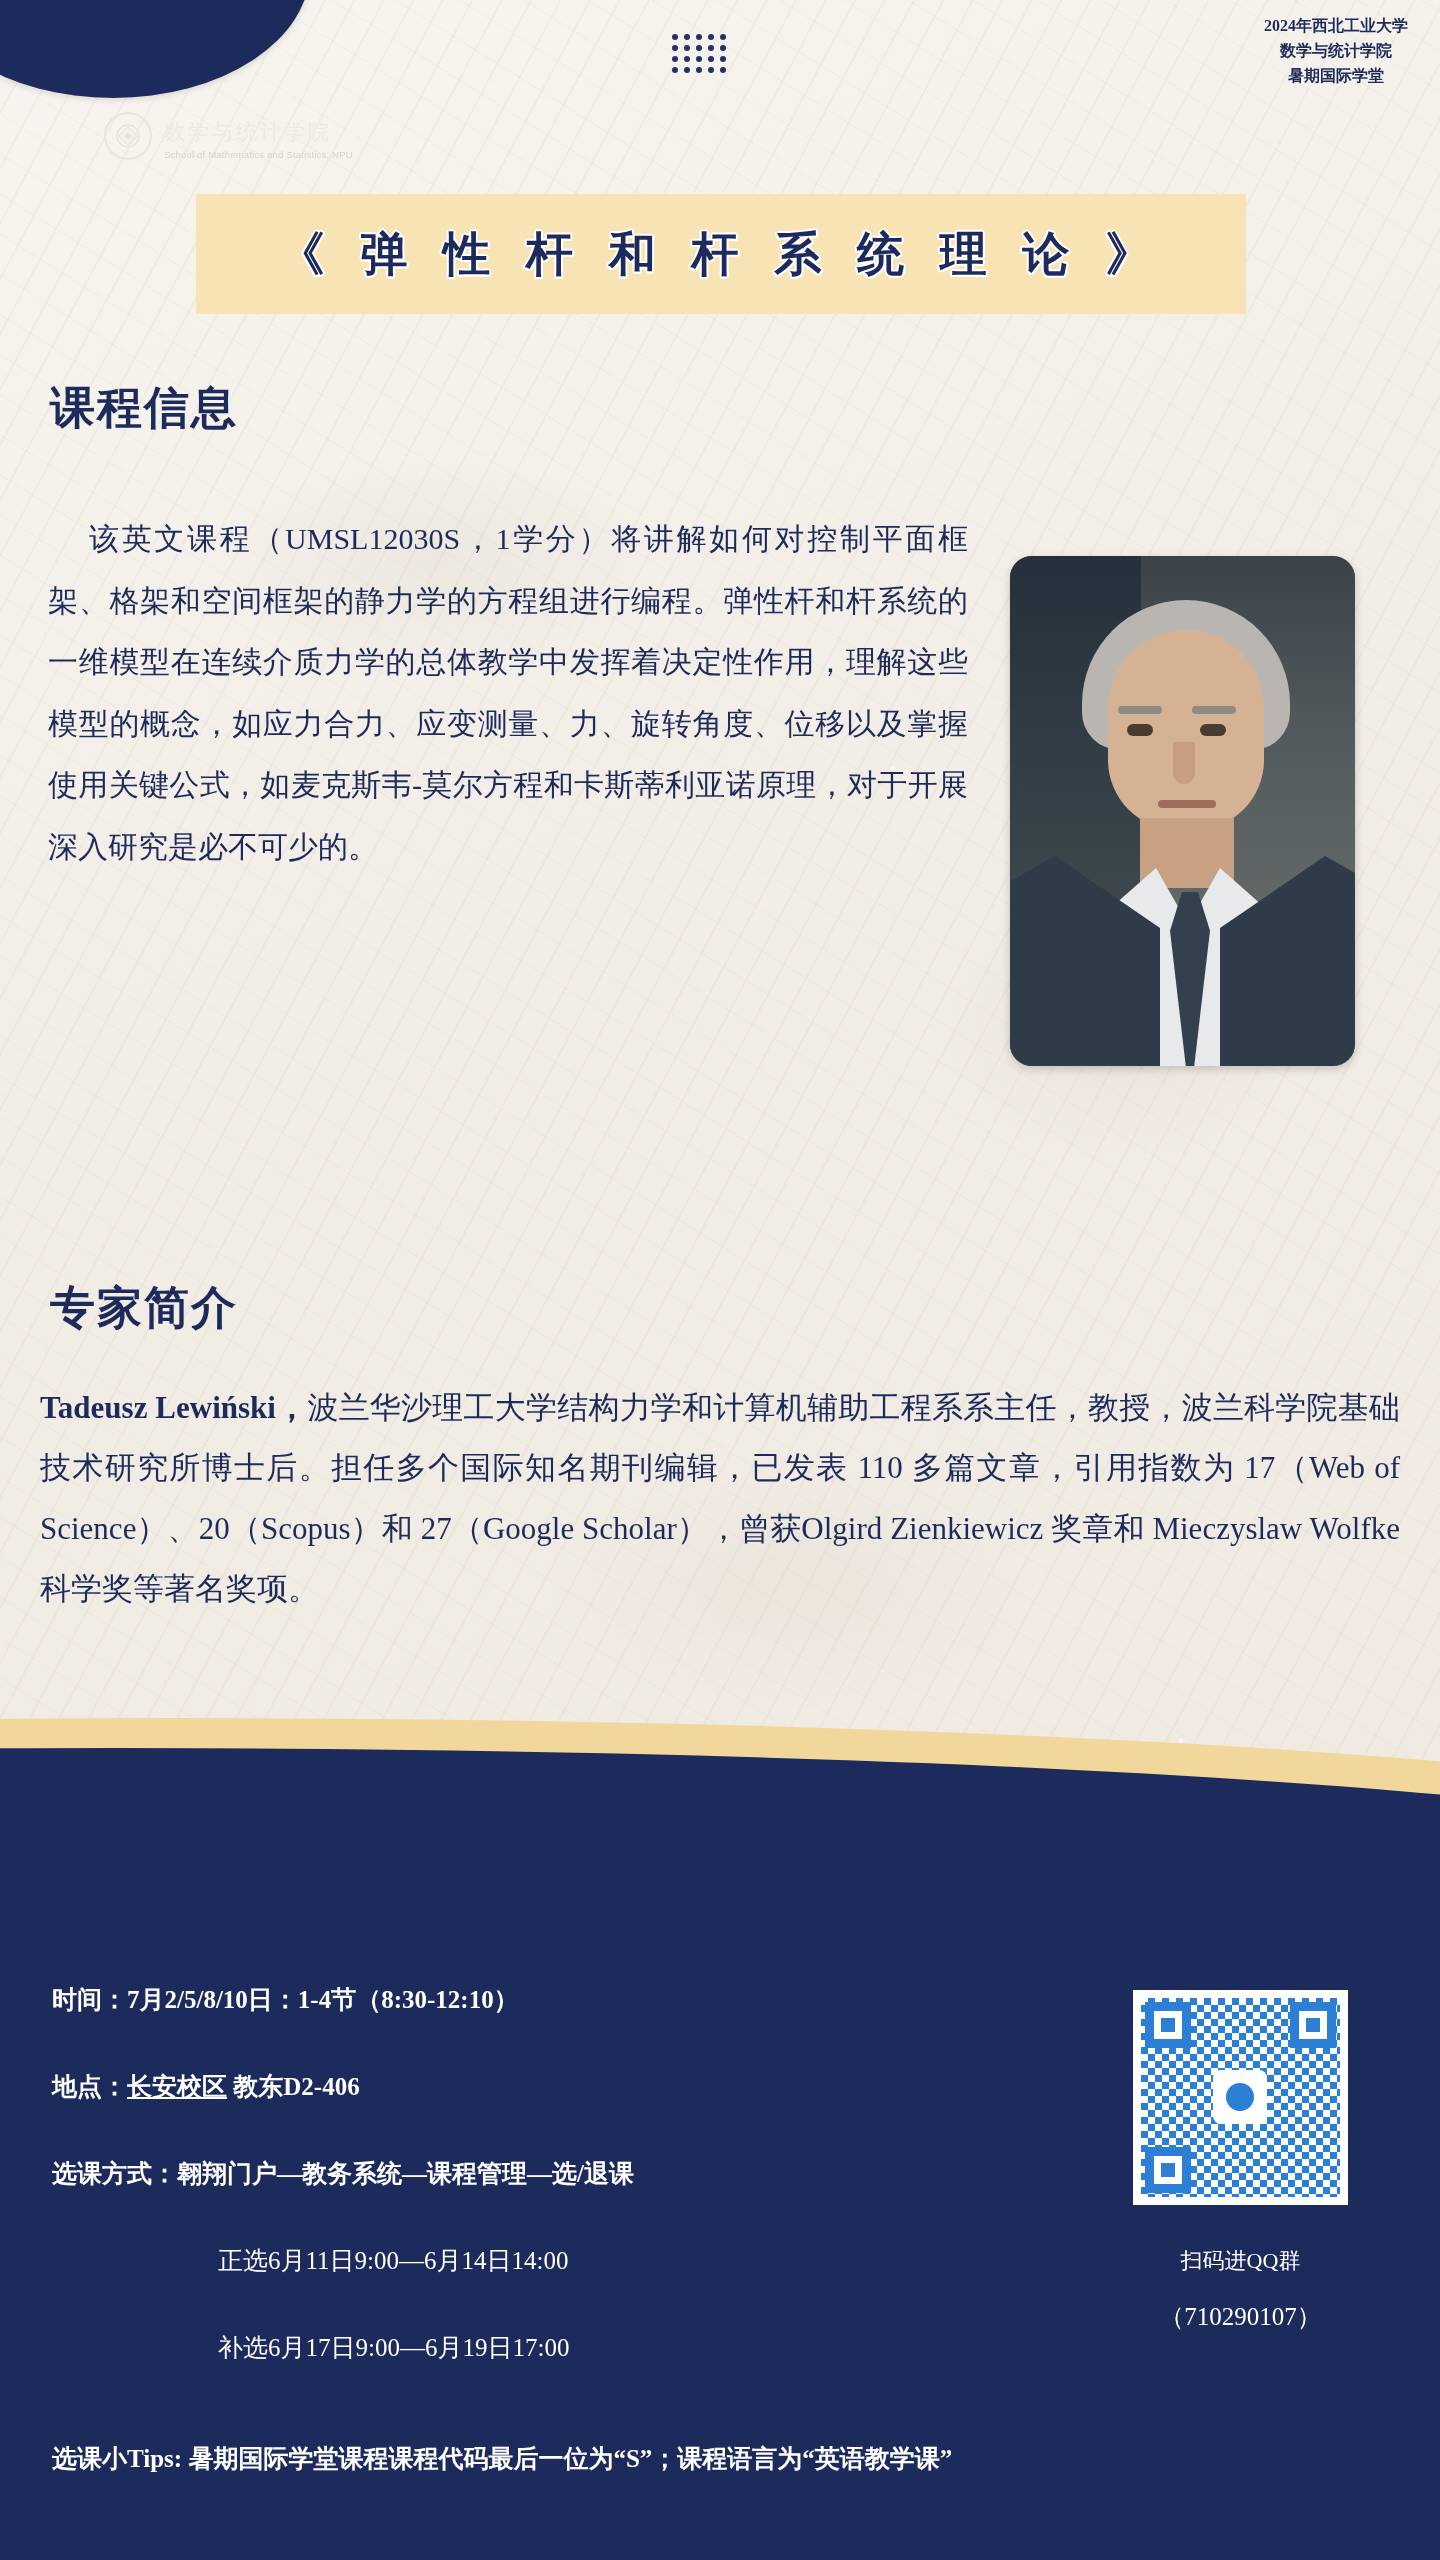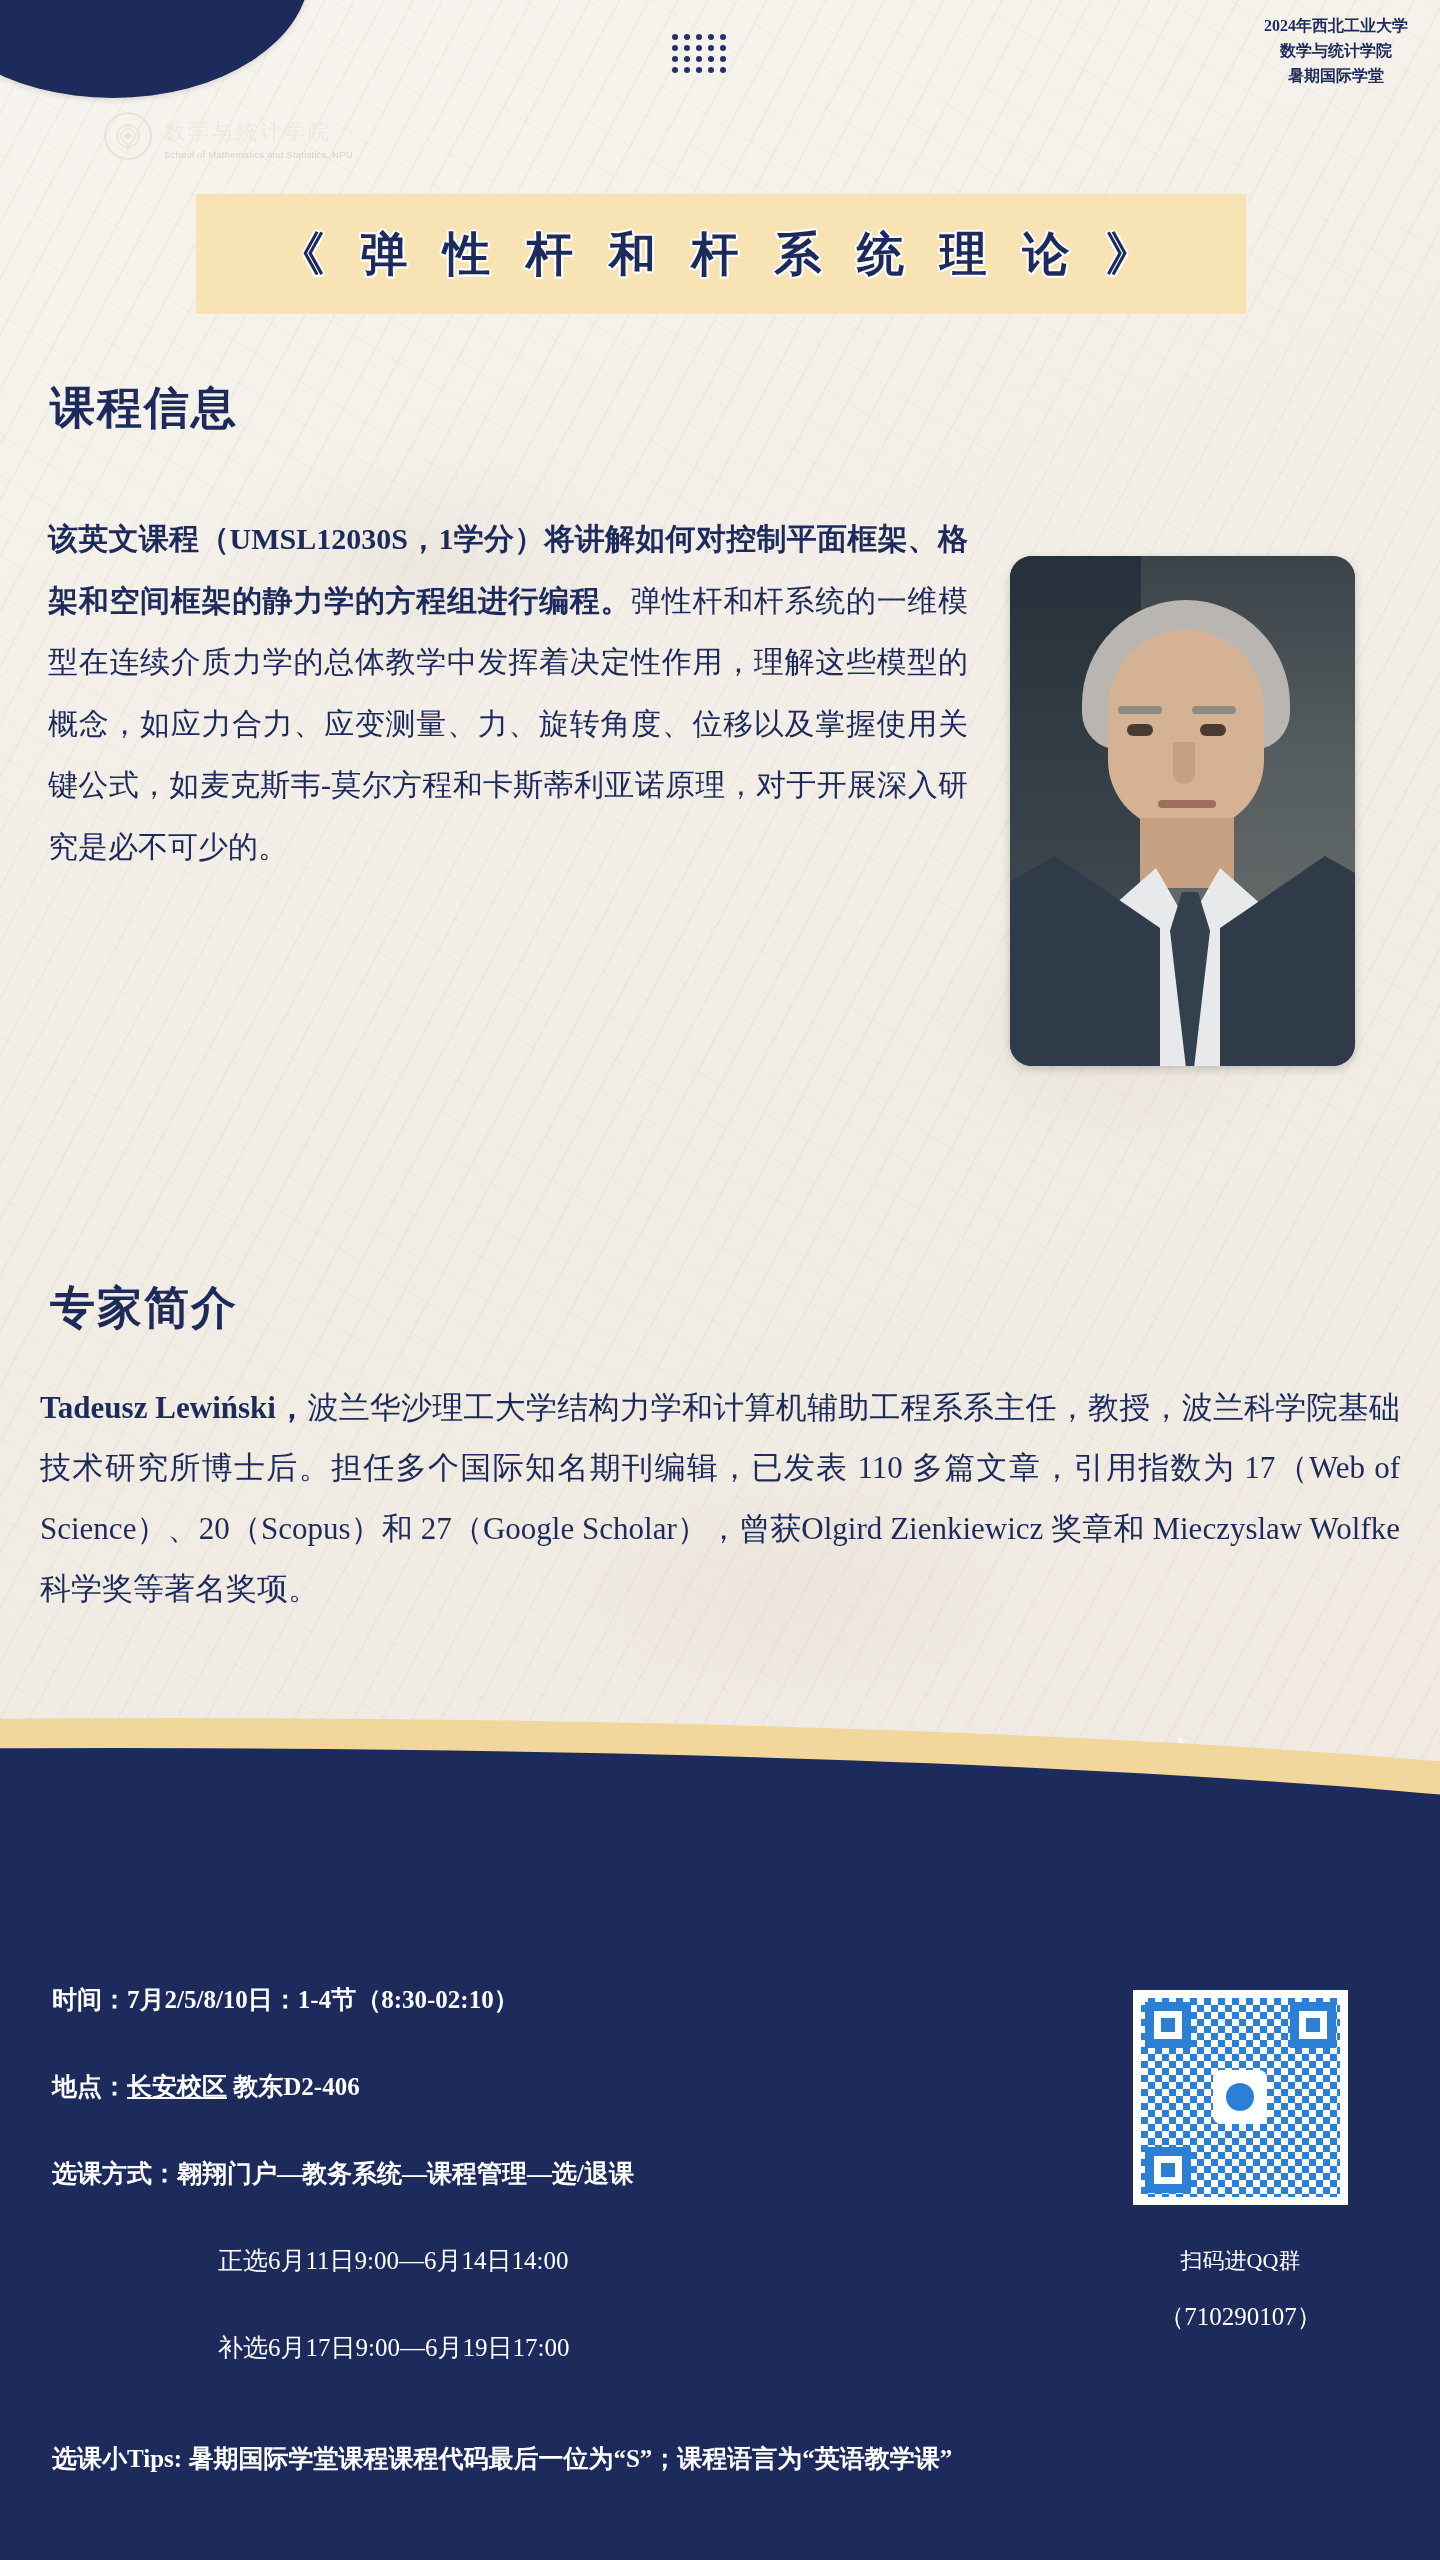--- a/index.html
+++ b/index.html
@@ -154,21 +154,21 @@
     position: absolute;
     left: 48px;
     top: 508px;
     width: 920px;
     color: #1d2b5c;
     font-size: 30px;
     line-height: 2.05;
     font-family: "Liberation Serif", serif;
     text-align: justify;
   }
-  .course-text b { font-weight: bold; }
+  .course-text b { font-weight: normal; margin-left: 41px; }
 
   .portrait {
     position: absolute;
     left: 1010px;
     top: 556px;
     width: 345px;
     height: 510px;
     border-radius: 22px;
     overflow: hidden;
     box-shadow: 0 3px 10px rgba(0,0,0,0.18);
@@ -439,21 +439,21 @@
 
   <div class="section-heading" id="h-expert">专家简介</div>
   <div class="expert-text">
     <b>Tadeusz Lewiński，</b><span>波兰华沙理工大学结构力学和计算机辅助工程系系主任，教授，波兰科学院基础技术研究所博士后。担任多个国际知名期刊编辑，已发表 110 多篇文章，引用指数为 17（Web of Science）、20（Scopus）和 27（Google Scholar），曾获Olgird Zienkiewicz 奖章和 Mieczyslaw Wolfke 科学奖等著名奖项。</span>
   </div>
 
   <div class="bottom-panel"></div>
   <div class="wave-gold"></div>
   <div class="wave-navy"></div>
 
-  <div class="info-line bold" id="info-time">时间：7月2/5/8/10日：1-4节（8:30-02:10）</div>
+  <div class="info-line bold" id="info-time">时间：7月2/5/8/10日：1-4节（8:30-12:10）</div>
   <div class="info-line bold" id="info-place">
     <span>地点：</span><span class="underline-place">长安校区</span><span> 教东D2-406</span>
   </div>
   <div class="info-line bold" id="info-method">选课方式：翱翔门户—教务系统—课程管理—选/退课</div>
   <div class="info-line" id="info-first">正选6月11日9:00—6月14日14:00</div>
   <div class="info-line" id="info-second">补选6月17日9:00—6月19日17:00</div>
   <div class="info-line bold" id="info-tips">选课小Tips: 暑期国际学堂课程课程代码最后一位为“S”；课程语言为“英语教学课”</div>
 
   <div class="qr-wrap">
     <div class="qr">

